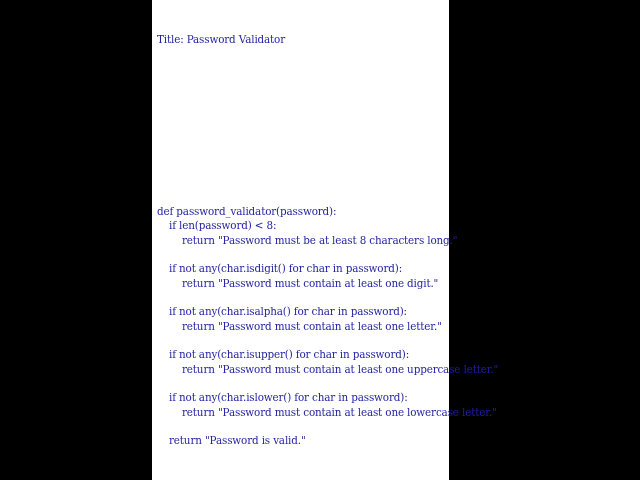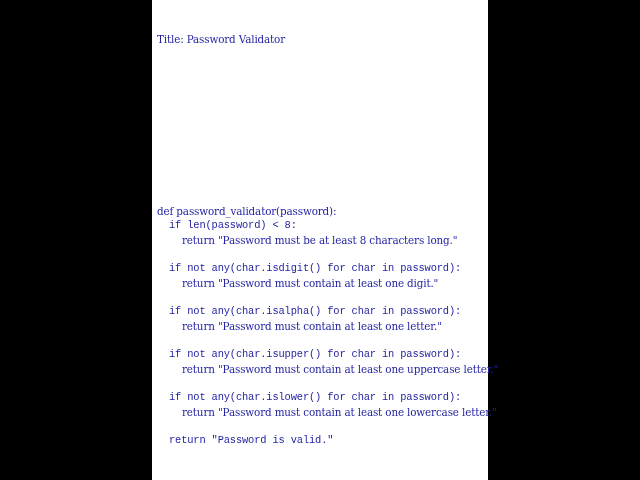--- a/index.html
+++ b/index.html
@@ -7,41 +7,41 @@
       padding: 0;
       width: 640px;
       height: 480px;
       background: #000000;
       overflow: hidden;
     }
     .page {
       position: absolute;
       left: 152px;
       top: 0;
-      width: 336px;
+      width: 297px;
       height: 480px;
       background: #ffffff;
     }
     .content {
       position: absolute;
       left: 5px;
       top: 3px;
       right: 0;
       font-family: "DejaVu Serif", serif;
       font-size: 10.4px;
       line-height: 14.35px;
       color: #1f1fa0;
       white-space: pre;
       letter-spacing: -0.15px;
     }
     .line {
       display: block;
       height: 14.35px;
     }
-    .i1 { padding-left: 12px; font-family: Liberation Mono, monospace; }
+    .i1 { padding-left: 12px; }
     .i2 { padding-left: 25px; }
   </style>
 </head>
 <body>
 
 <div class="page">
   <div class="content">
     <span class="line">Title: Password Validator</span>
     <span class="line"></span>
     <span class="line"></span>

